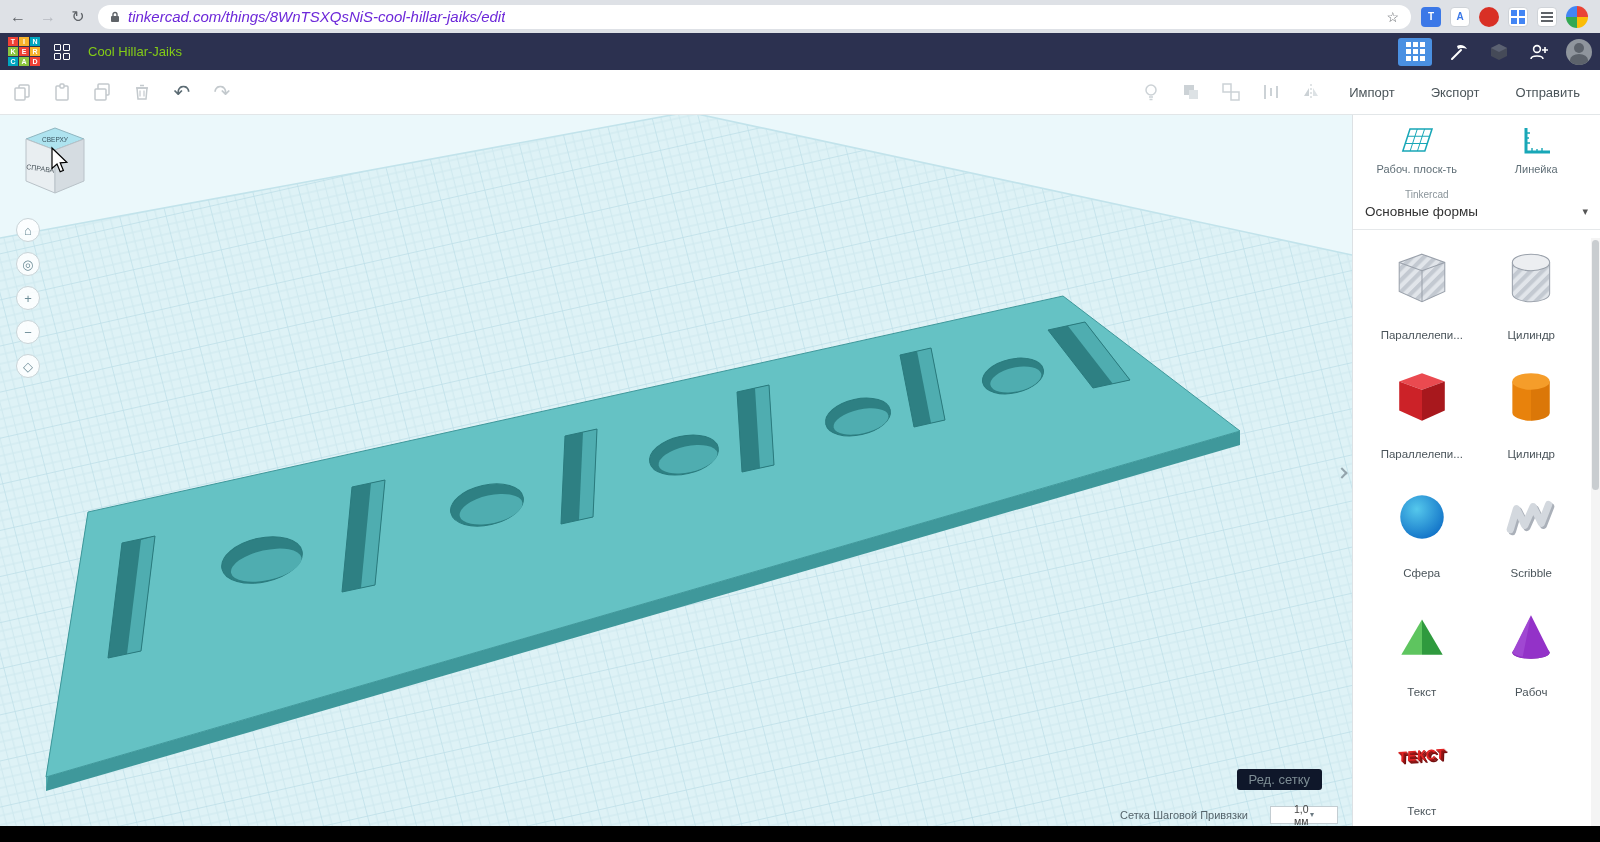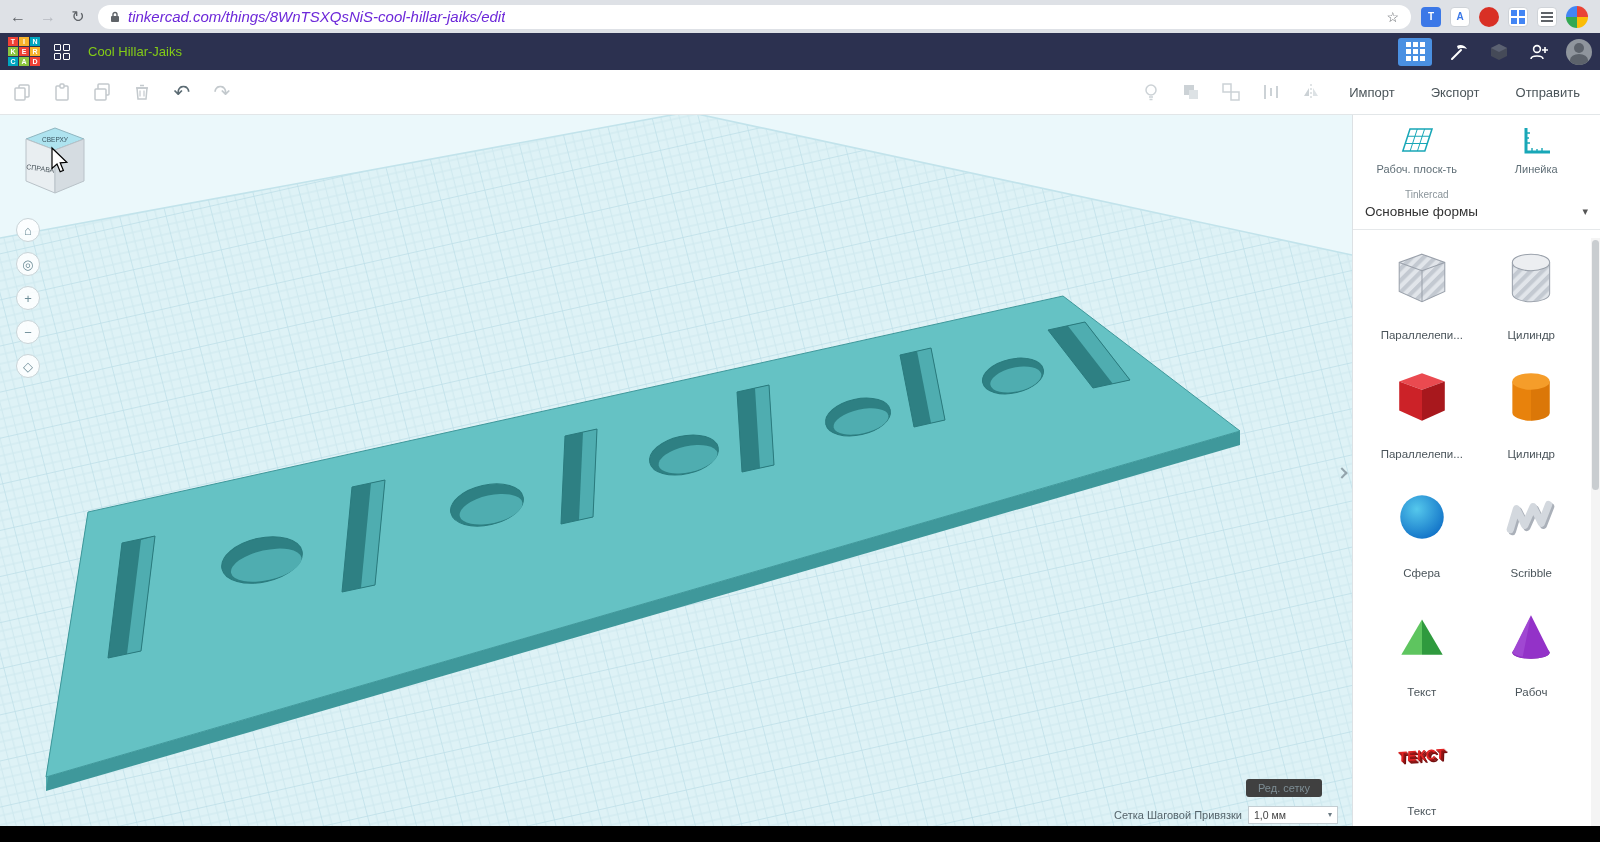--- a/index.html
+++ b/index.html
@@ -57,26 +57,26 @@
 
   
   .main { position:relative; height:711px; display:flex; background:#e9f7fa; }
   .canvas { position:relative; flex:1; overflow:hidden; }
   .canvas svg.scene { position:absolute; inset:0; display:block; }
 
   .nav-col { position:absolute; left:16px; top:103px; display:flex; flex-direction:column; gap:10px; }
   .nav-btn { width:24px; height:24px; border-radius:50%; border:1px solid #c9d4d8; background:rgba(255,255,255,.85);
              color:#6d8d98; font-size:13px; display:flex; align-items:center; justify-content:center; cursor:pointer; }
 
-  .edit-grid-btn { position:absolute; right:30px; bottom:29px; background:#404040; border-radius:3px;
-                   font-size:11px; color:#7d8d94; padding:3px 12px; cursor:pointer; }
-  .snap-row { position:absolute; right:14px; bottom:2px; display:flex; align-items:center; gap:6px; }
+  .edit-grid-btn { position:absolute; right:30px; bottom:36px; background:#0f172a; border-radius:3px;
+                   font-size:13px; color:#7d8d94; padding:3px 12px; cursor:pointer; }
+  .snap-row { position:absolute; right:14px; bottom:2px; display:flex; align-items:center; gap:22px; }
   .snap-label { font-size:11px; color:#55646b; }
-  .snap-select { width:90px; height:18px; background:#fff; border:1px solid #c3cdd2; display:flex; align-items:center;
-                 justify-content:space-between; padding:0 5px; font-size:10.5px; color:#444; cursor:pointer; }
+  .snap-select { width:68px; height:18px; background:#fff; border:1px solid #c3cdd2; display:flex; align-items:center;
+                 justify-content:space-between; padding:0 23px; font-size:10.5px; color:#444; cursor:pointer; }
   .snap-caret { font-size:8px; color:#6b7a82; line-height:1; }
 
   .panel-collapse { position:absolute; right:3px; top:347px; width:14px; height:22px; display:flex; align-items:center; justify-content:center; cursor:pointer; }
   .chev { width:8px; height:8px; border-top:2px solid #93a4ac; border-right:2px solid #93a4ac; transform:rotate(45deg); }
 
   
   .panel { width:248px; background:#fff; border-left:1px solid #dde1e4; position:relative; }
   .panel-top { display:flex; padding:10px 4px 6px;align-items:center; }
   .panel-tool { width:50%; text-align:center; cursor:pointer; }
   .panel-tool .cap { font-size:11px; color:#5f6e76; margin-top:4px; }

